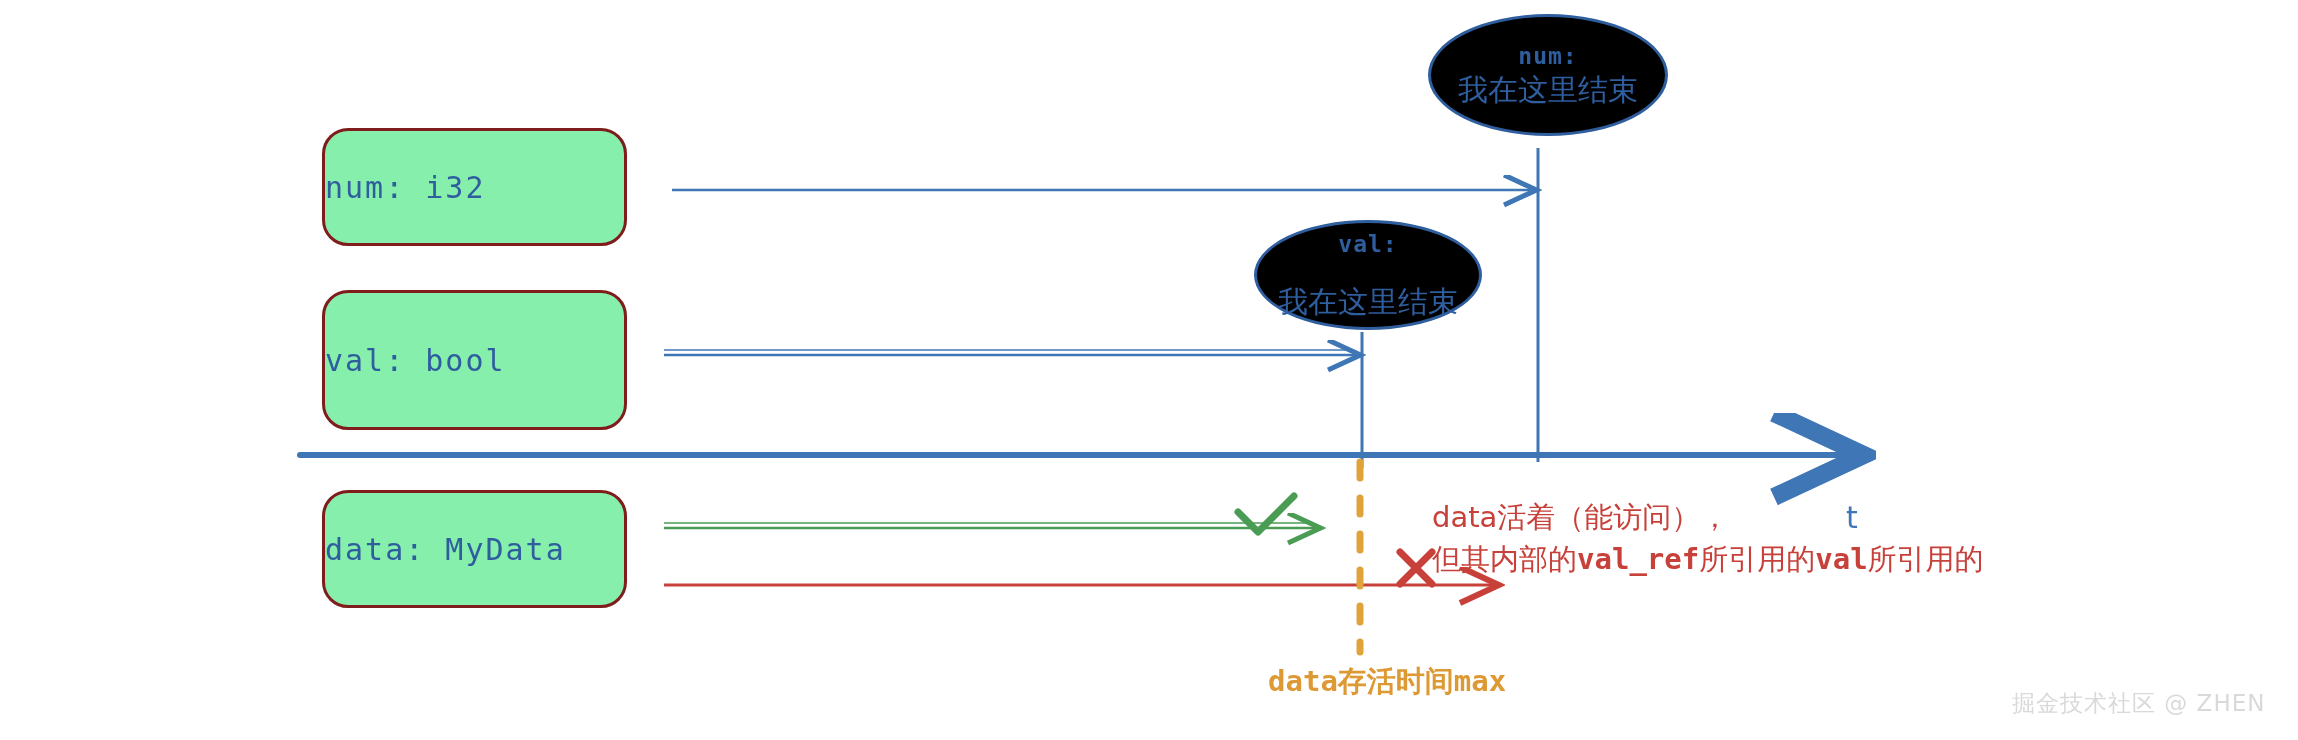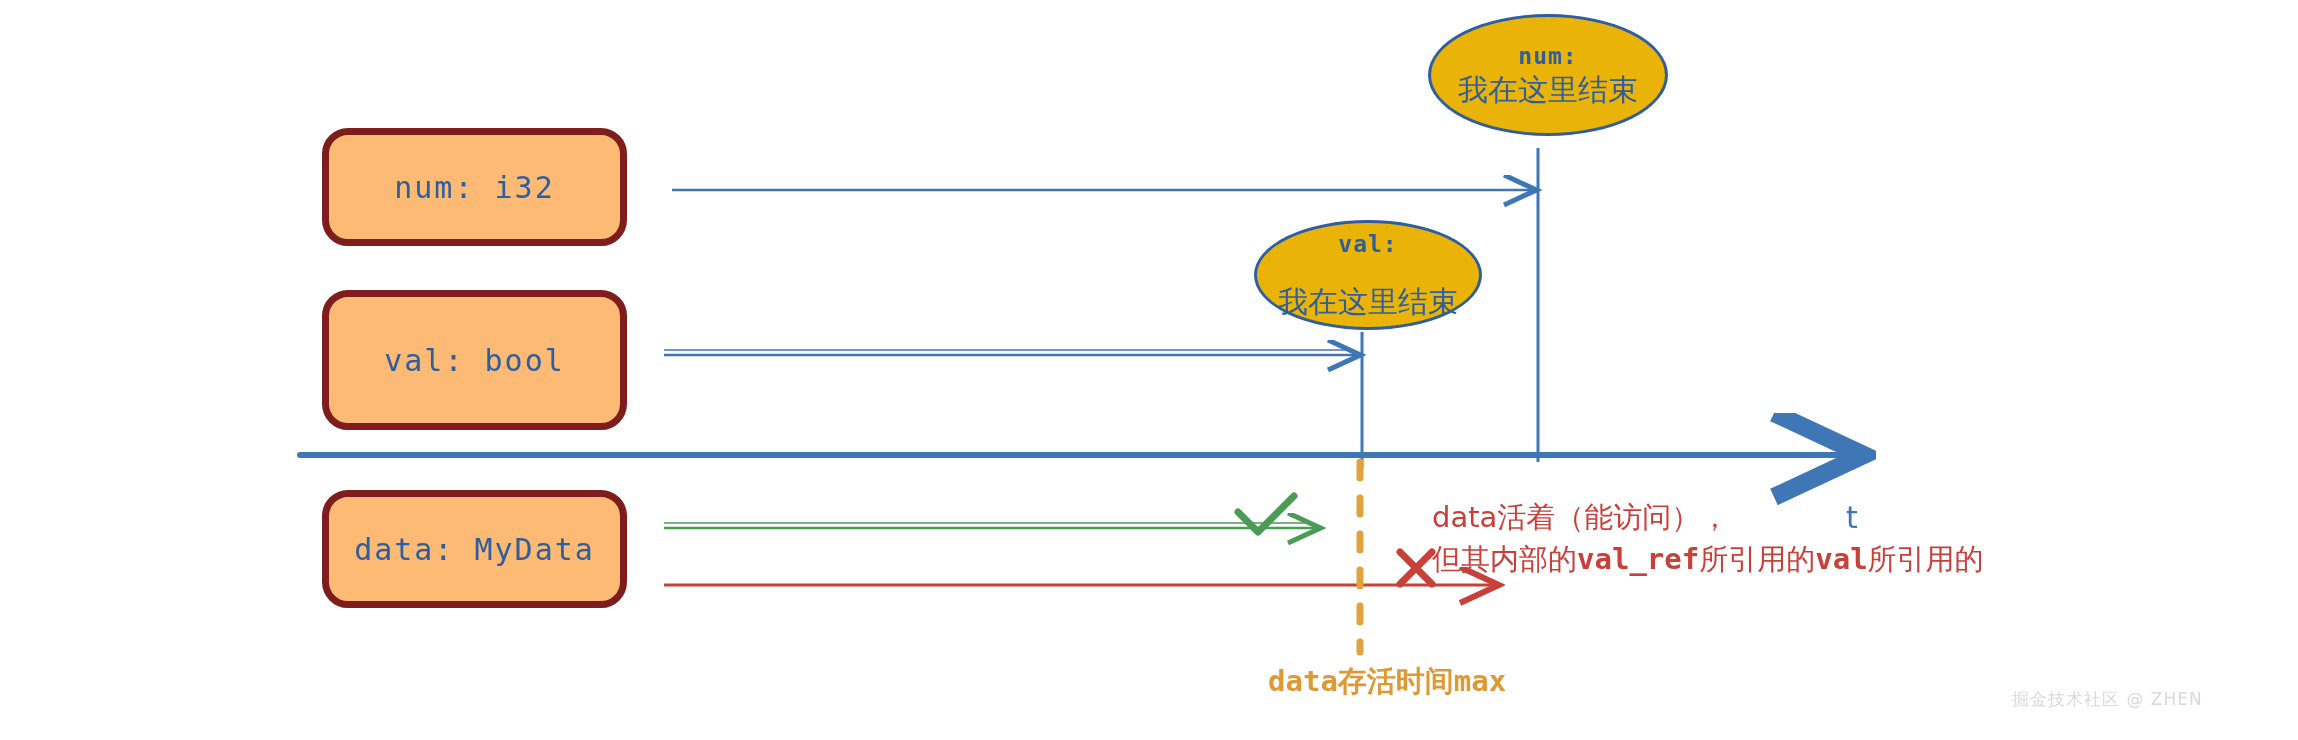--- a/index.html
+++ b/index.html
@@ -25,42 +25,41 @@
     left: 0;
     top: 0;
     width: 2298px;
     height: 740px;
   }
   
   .var-box {
     position: absolute;
     display: flex;
     align-items: center;
-    justify-content: center;
-    background: #fdba74;
-    border: 7px solid #7f1d1d;
+    background: #86efac;
+    border: 3px solid #7f1d1d;
     border-radius: 26px;
     box-sizing: border-box;
     color: #2f5e9e;
     font-family: "DejaVu Sans Mono", "Liberation Mono", monospace;
     font-size: 30px;
     letter-spacing: 2px;
   }
   #box-num  { left: 322px; top: 128px;  width: 305px; height: 118px; }
   #box-val  { left: 322px; top: 290px;  width: 305px; height: 140px; }
   #box-data { left: 322px; top: 490px;  width: 305px; height: 118px; }
 
   
   .callout {
     position: absolute;
     display: flex;
     flex-direction: column;
     align-items: center;
     justify-content: center;
-    background: #eab308;
+    background: #000000;
     border: 3px solid #2f5e9e;
     border-radius: 50%;
     box-sizing: border-box;
     color: #2f5e9e;
     line-height: 1.25;
   }
   .callout .code-line {
     font-family: "DejaVu Sans Mono", "Liberation Mono", monospace;
     font-size: 23px;
     font-weight: bold;
@@ -107,21 +106,21 @@
   }
   #annot-orange .mono {
     font-family: "DejaVu Sans Mono", "Liberation Mono", monospace;
   }
   #watermark {
     position: absolute;
     left: 2012px;
     top: 688px;
     color: #d9d9d9;
     font-family: "DejaVu Sans", "Liberation Sans", sans-serif;
-    font-size: 17px;
+    font-size: 23px;
     letter-spacing: 1px;
     white-space: nowrap;
   }
 </style>
 </head>
 <body>
 
 <div id="stage">
 
   <svg class="svg-layer" viewBox="0 0 2298 740">

